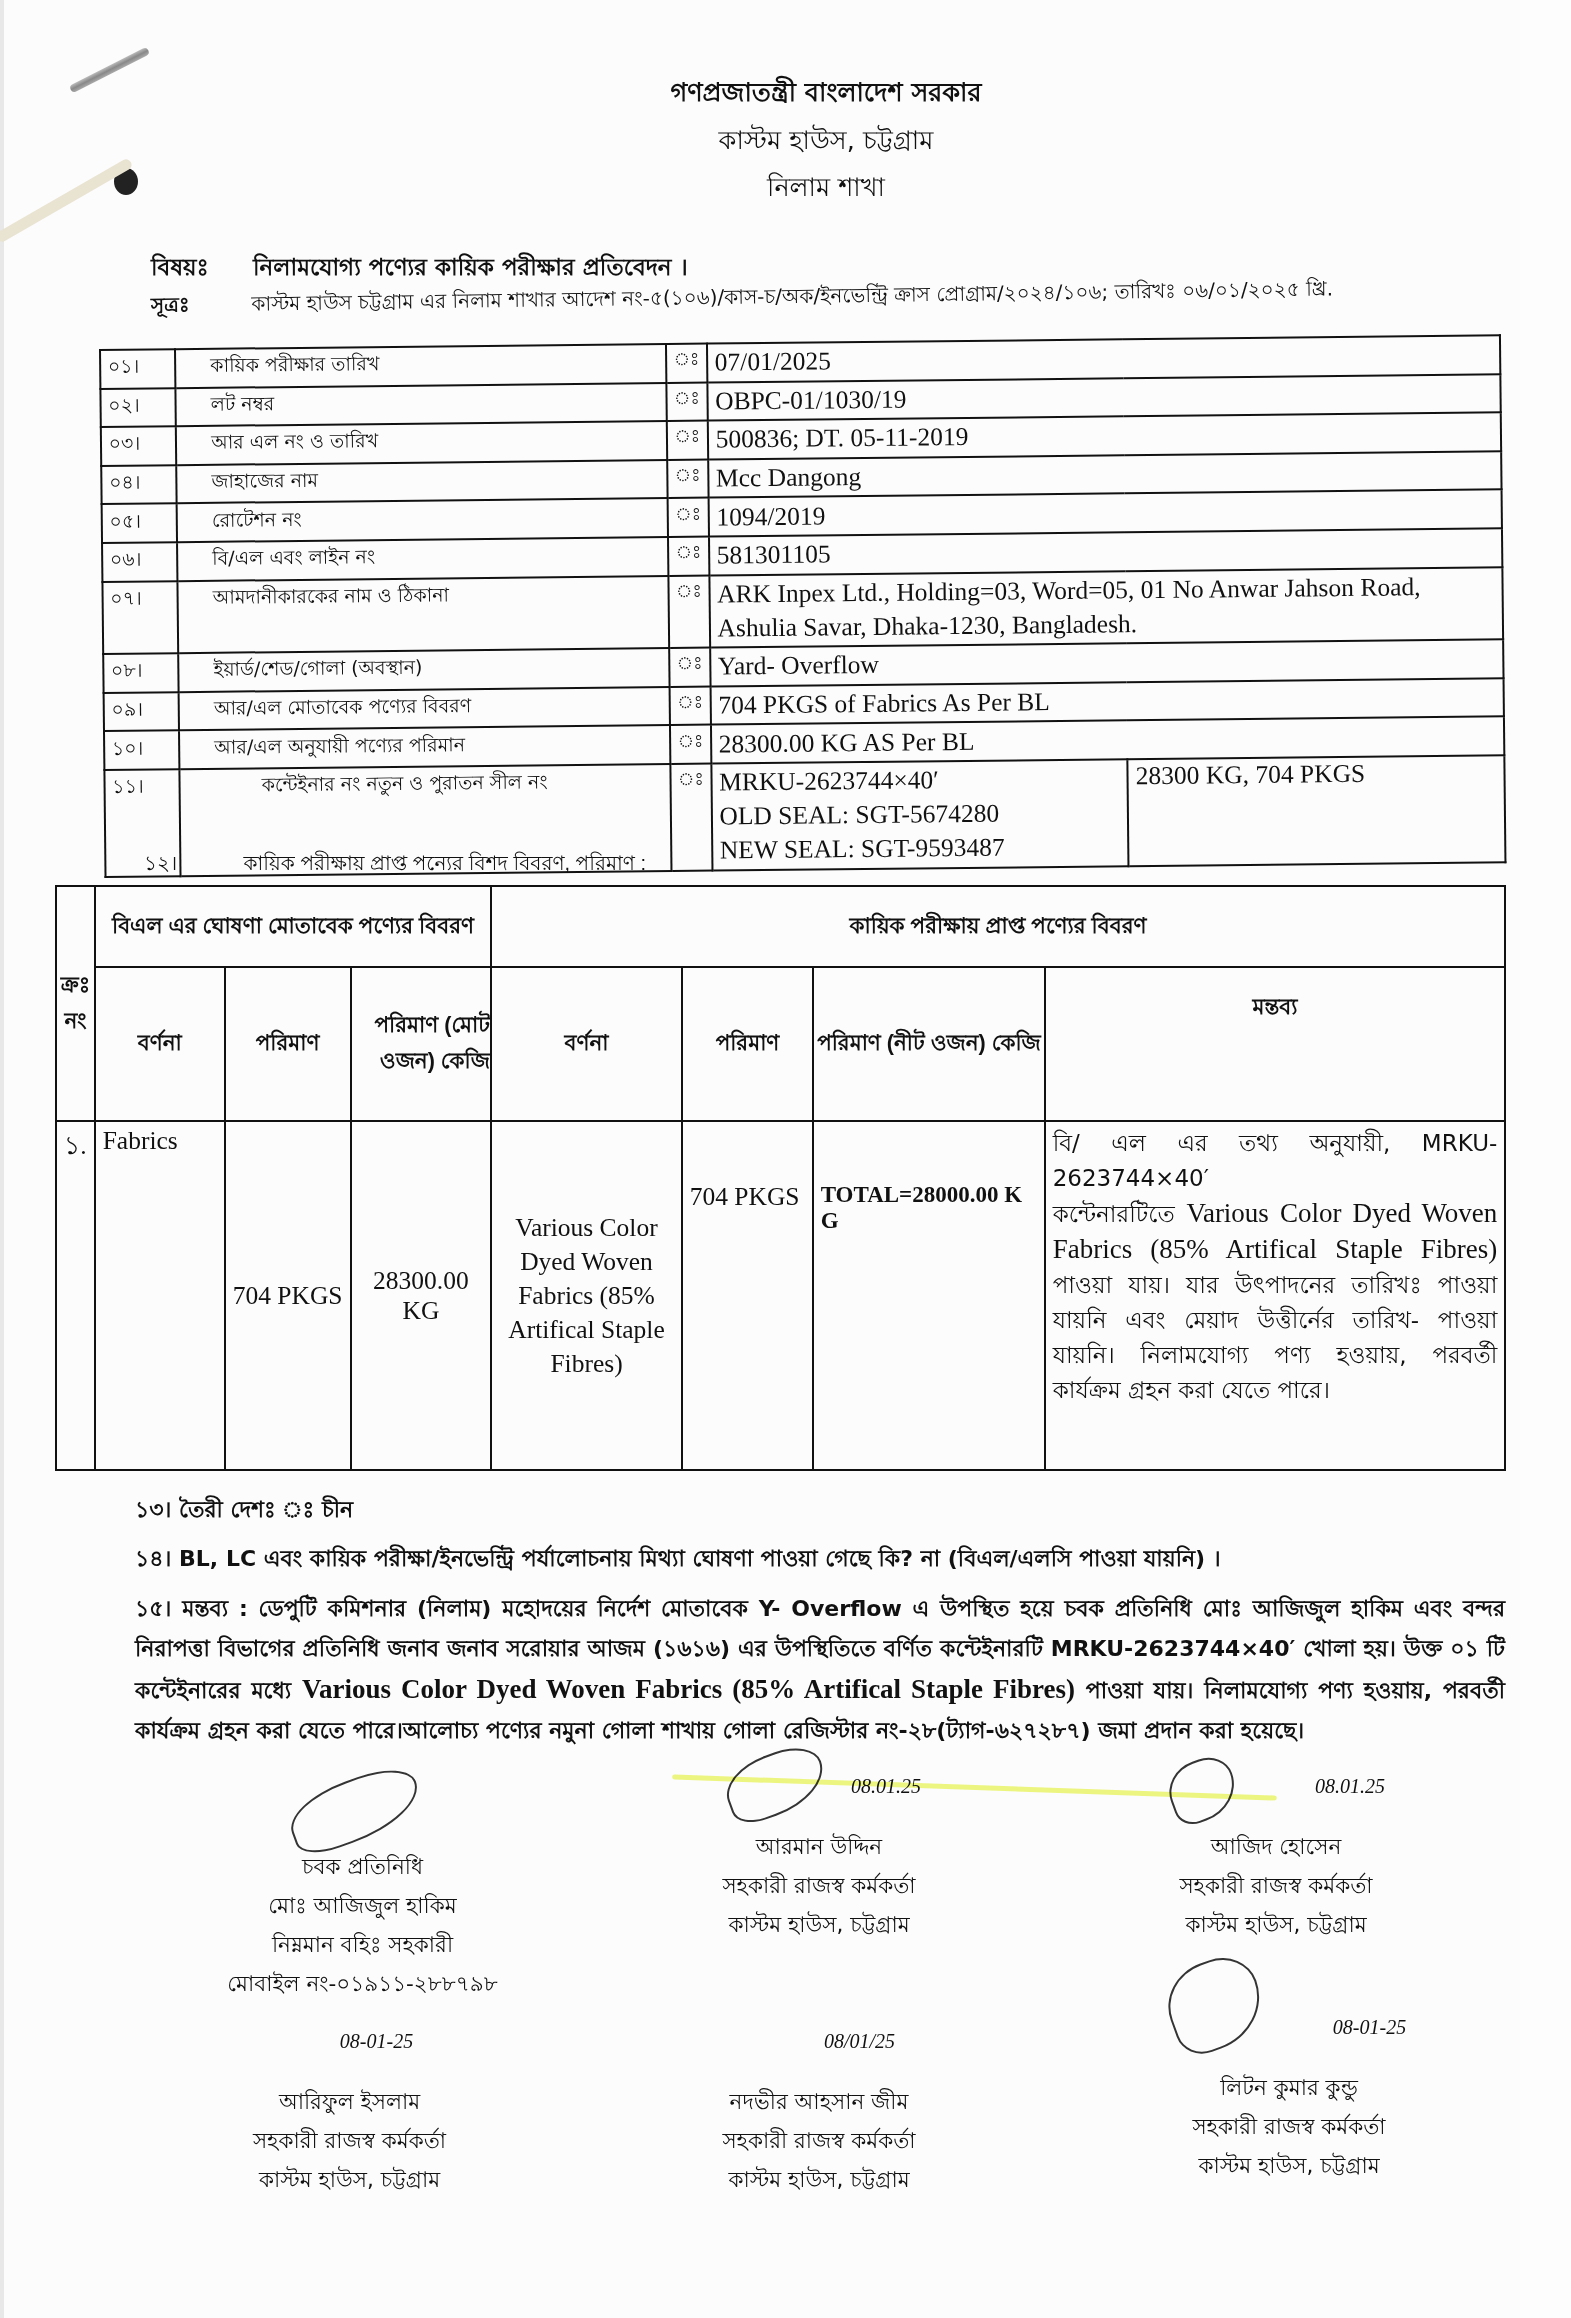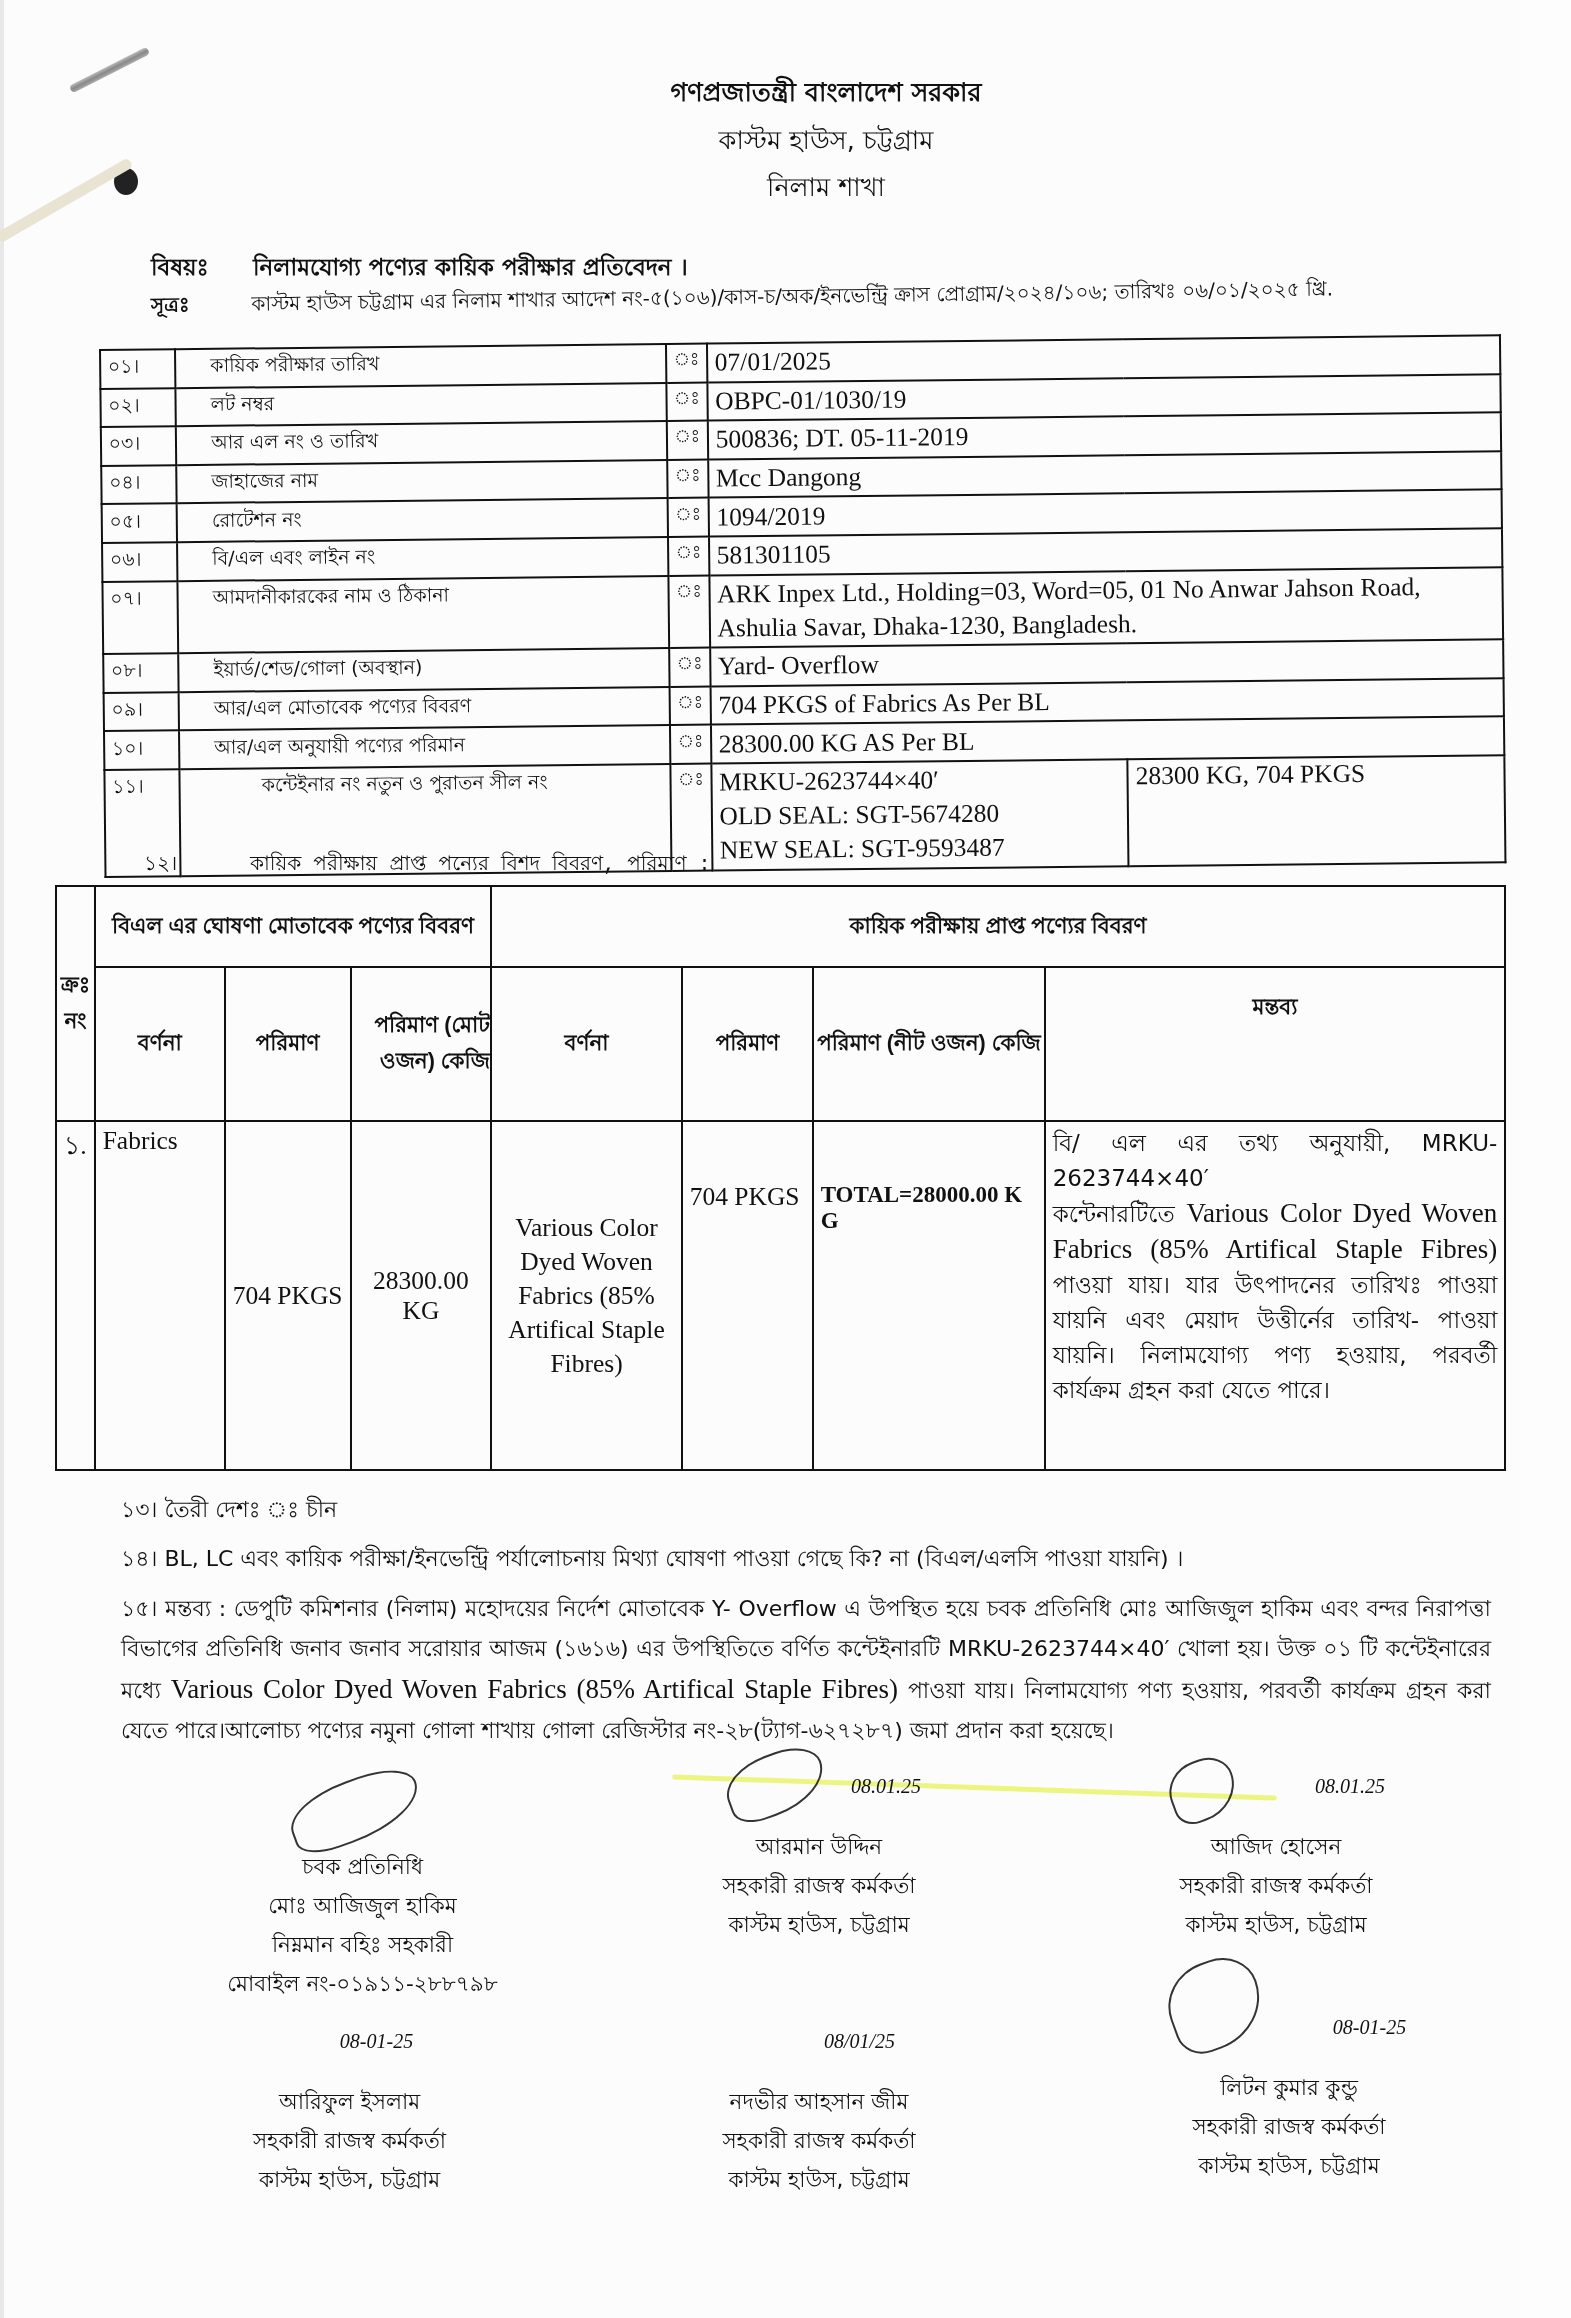--- a/index.html
+++ b/index.html
@@ -23,31 +23,31 @@
 
   table { border-collapse: collapse; }
   .info { position: absolute; left: 99px; top: 349px; width: 1402px; transform: rotate(-0.6deg); transform-origin: left top; }
   .info td { border: 2px solid #111; font-size: 24px; height: 36px; padding: 1.3px 6.7px; vertical-align: top; }
   .info td.num { width: 75px; font-family: "DejaVu Sans", sans-serif; font-size: 19px; }
   .info td.lab { width: 490px; font-family: "DejaVu Sans", sans-serif; font-size: 19px; padding-left: 34px; }
   .info td.colon { width: 40px; text-align: center; font-family: "DejaVu Sans", sans-serif; font-size: 17.5px; }
   .info td.val { font-family: "Liberation Serif", serif; font-size: 25.5px; line-height: 34px; }
   .info td.extra { width: 376px; font-size: 25.5px; }
 
-  .s12 { position: absolute; left: 144px; top: 848px; font-family: Liberation Mono, monospace; font-size: 20px; white-space: nowrap; }
+  .s12 { position: absolute; left: 144px; top: 848px; font-family: Liberation Sans, sans-serif; font-size: 20px; white-space: nowrap; }
   .s12 .n { display: inline-block; width: 94px; }
 
   .goods { position: absolute; left: 55px; top: 885px; width: 1451px; }
   .goods td, .goods th { border: 2px solid #111; font-weight: normal; }
   .goods th { font-family: Liberation Sans, sans-serif; font-size: 21.5px; font-weight: bold; text-align: center; vertical-align: middle; }
   .goods td { font-family: "Liberation Serif", serif; font-size: 25.5px; vertical-align: top; padding: 4px 6.7px; }
   .remark { font-family: "DejaVu Sans", sans-serif !important; font-size: 23px !important; line-height: 35px; text-align: justify; }
   .remark .en { font-family: "Liberation Serif", serif; font-size: 27px; }
 
-  .para { position: absolute; left: 121px; font-family: "DejaVu Sans", sans-serif; font-size: 22px; }
+  .para { position: absolute; left: 135px; font-family: "DejaVu Sans", sans-serif; font-size: 22px; font-weight: bold; }
   .p13 { top: 1492px; }
   .p14 { top: 1541px; }
   .p15 { top: 1589px; width: 1370px; line-height: 40px; text-align: justify; }
   .p15 .en { font-family: "Liberation Serif", serif; font-size: 27px; }
 
   .sig { position: absolute; text-align: center; font-family: "DejaVu Sans", sans-serif; font-size: 21.5px; line-height: 39px; }
   .sig .mark { height: 60px; font-family: "Liberation Serif", serif; font-style: italic; font-size: 20px; color: #111; position: relative; }
   .scribble { position: absolute; width: 134px; height: 60px; border: 2.7px solid #111; border-radius: 50% 40% 60% 30%; transform: rotate(-20deg); opacity: 0.85; }
   .highlight { position: absolute; height: 5.4px; background: #e6f24a; opacity: 0.7; border-radius: 2.7px; }
 </style>

